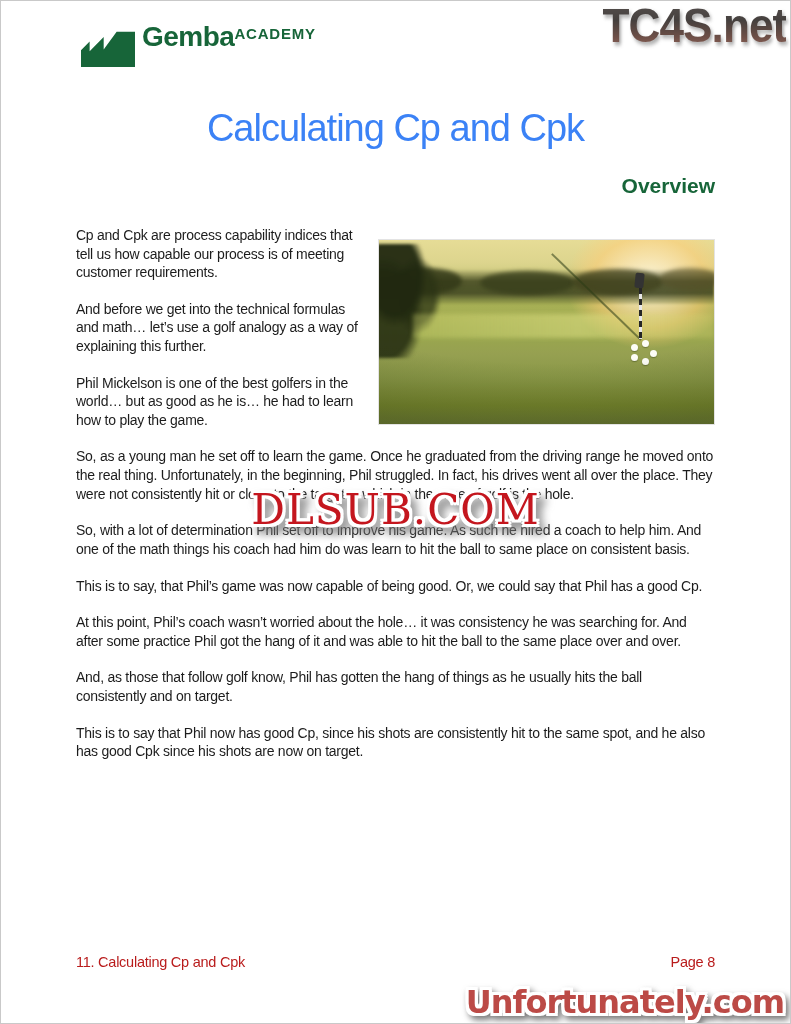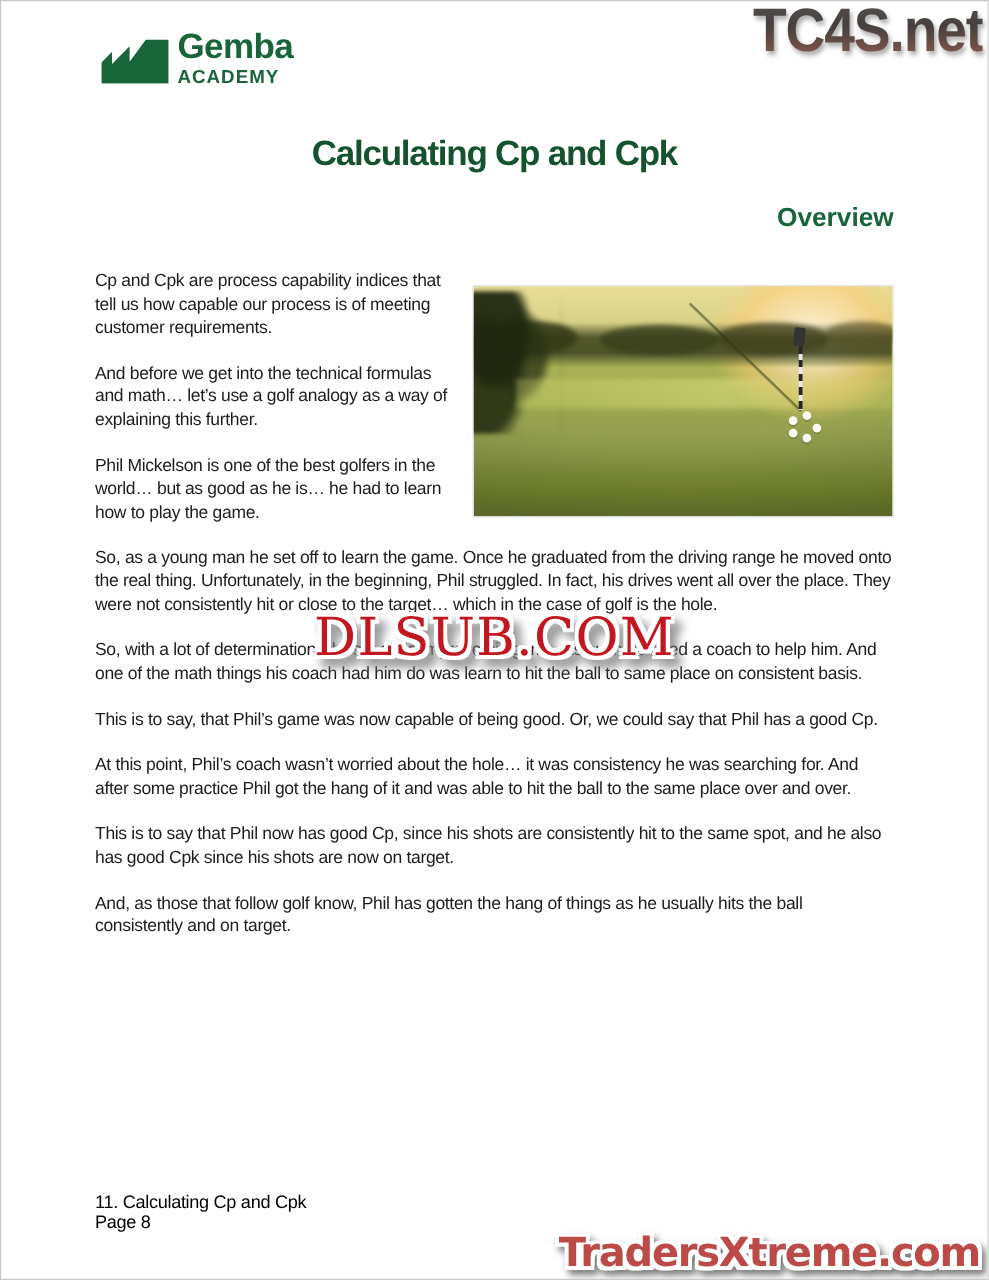--- a/index.html
+++ b/index.html
@@ -15,37 +15,37 @@
     position:relative;width:791px;height:1024px;margin:0 auto;
     background:#fff;border:1px solid #c9c9c9;overflow:hidden;
   }
 
   
   .logo{position:absolute;left:80px;top:22px;display:flex;align-items:flex-start;gap:7px;}
   .logo-icon{
     width:54px;height:44px;background:var(--brand-green);
     clip-path:polygon(0% 100%,0% 62%,16% 42%,16% 64%,42% 32%,42% 60%,66% 20%,100% 20%,100% 100%);
   }
-  .logo-text{display:flex;flex-direction:column;line-height:1;}
+  .logo-text{display:flex;flex-direction:row;line-height:1;}
   .logo-brand{font-size:28px;font-weight:700;color:var(--brand-green);letter-spacing:-0.5px;}
   .logo-sub{font-size:15px;font-weight:700;color:var(--brand-green);letter-spacing:0.8px;margin-top:3px;}
 
   .wm-tc4s{
     position:absolute;top:-4px;right:4px;
     font-size:49px;font-weight:700;letter-spacing:-1px;
     transform:scaleX(0.9);transform-origin:100% 0;
     background:linear-gradient(180deg,#5a5452 0%,#45403e 42%,#6e4f47 72%,#9b6b61 100%);
     -webkit-background-clip:text;background-clip:text;
     -webkit-text-fill-color:transparent;color:transparent;
     filter:drop-shadow(2px 3px 2px rgba(160,160,160,0.9));
   }
 
   
   .main{padding:106px 75px 0 75px;}
-  h1.doc-title{margin:0 0 24px;text-align:center;font-size:28px;font-weight:700;letter-spacing:-1px;color:#14532d;}
+  h1.doc-title{margin:0 0 24px;text-align:center;font-size:38px;font-weight:400;letter-spacing:-1px;color:#3b82f6;}
   h2.section{margin:0 0 28px;font-size:21px;font-weight:700;color:var(--brand-green);text-align:right;}
   .content p{margin:0 0 18px;font-size:14px;line-height:1.33;letter-spacing:-0.25px;color:#1c1c1c;}
   .content p.clear{clear:both;}
 
   
   figure.golf{
     float:right;width:337px;height:186px;margin:13px 0 14px 10px;
     position:relative;overflow:hidden;border:1px solid #e3e3e3;padding:0;
     background:linear-gradient(180deg,#e6dc96 0%,#ddd58e 12%,#c9c87c 22%,#a7b055 34%,#a5ae53 42%,#9aa74e 52%,#96a051 62%,#8a9847 75%,#78882e 90%,#6d7c35 100%);
   }
@@ -96,21 +96,21 @@
     position:absolute;right:6px;bottom:2px;
     font-family:"DejaVu Sans",sans-serif;font-weight:700;font-size:32px;letter-spacing:-1px;
     color:var(--traders-red);white-space:nowrap;
     filter:drop-shadow(3px 4px 3px rgba(90,90,90,0.8));
   }
 
   
   .footer{
     position:absolute;left:75px;right:75px;top:953px;
     display:flex;justify-content:space-between;
-    font-size:14.5px;letter-spacing:-0.25px;color:#000000;flex-direction:column;
+    font-size:14.5px;letter-spacing:-0.25px;color:#b91c1c;
   }
 </style>
 </head>
 <body>
 
 <div class="page">
 
   <div class="logo">
     <div class="logo-icon"></div>
     <div class="logo-text">
@@ -147,27 +147,27 @@
         <div class="g-vignette"></div>
       </figure>
 
       <p>Cp and Cpk are process capability indices that tell us how capable our process is of meeting customer requirements.</p>
       <p>And before we get into the technical formulas and math… let’s use a golf analogy as a way of explaining this further.</p>
       <p>Phil Mickelson is one of the best golfers in the world… but as good as he is… he had to learn how to play the game.</p>
       <p class="clear">So, as a young man he set off to learn the game.  Once he graduated from the driving range he moved onto the real thing.  Unfortunately, in the beginning, Phil struggled.  In fact, his drives went all over the place.  They were not consistently hit or close to the target… which in the case of golf is the hole.</p>
       <p>So, with a lot of determination Phil set off to improve his game.  As such he hired a coach to help him.  And one of the math things his coach had him do was learn to hit the ball to same place on consistent basis.</p>
       <p>This is to say, that Phil’s game was now capable of being good.  Or, we could say that Phil has a good Cp.</p>
       <p>At this point, Phil’s coach wasn’t worried about the hole… it was consistency he was searching for.  And after some practice Phil got the hang of it and was able to hit the ball to the same place over and over.</p>
+      <p>And, as those that follow golf know, Phil has gotten the hang of things as he usually hits the ball consistently and on target.</p>
       <p>This is to say that Phil now has good Cp, since his shots are consistently hit to the same spot, and he also has good Cpk since his shots are now on target.</p>
-      <p>And, as those that follow golf know, Phil has gotten the hang of things as he usually hits the ball consistently and on target.</p>
     </div>
   </div>
 
   <div class="wm-dlsub outline-white">DLSUB.COM</div>
 
   <div class="footer">
     <span>11. Calculating Cp and Cpk</span>
     <span>Page 8</span>
   </div>
 
-  <div class="wm-traders outline-white">TradersXtreme.com</div>
+  <div class="wm-traders outline-white">Unfortunately.com</div>
 
 </div>
 
 </body></html>

